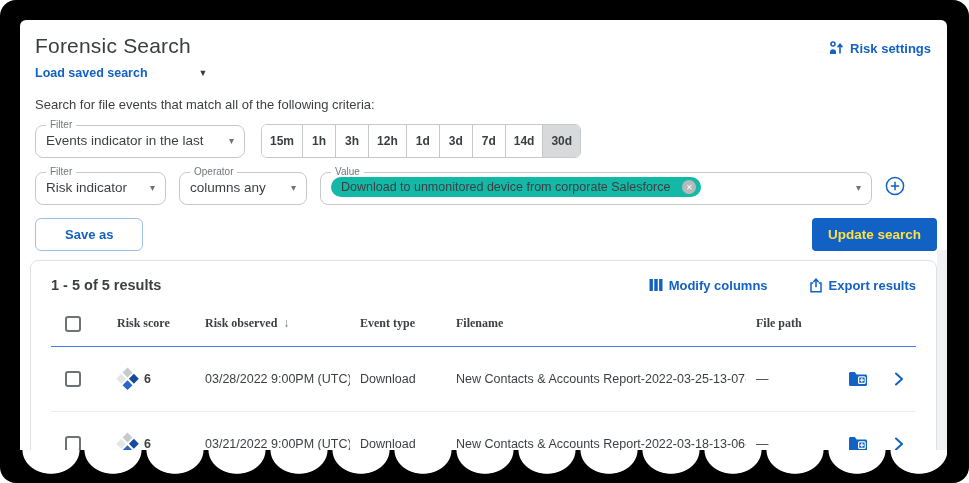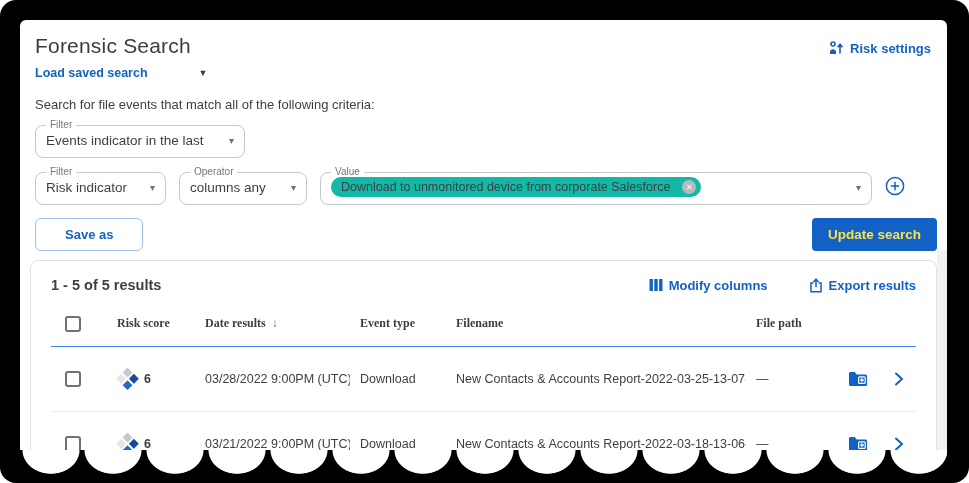--- a/index.html
+++ b/index.html
@@ -143,20 +143,31 @@
 
   <div class="instruction">Search for file events that match all of the following criteria:</div>
 
   <div class="filters-row">
     <fieldset class="f-time">
       <legend>Filter</legend>
       <span class="field-value">Events indicator in the last</span>
       <span class="field-caret">▾</span>
     </fieldset>
 
+    <div class="time-group">
+      <button class="time-btn">15m</button>
+      <button class="time-btn">1h</button>
+      <button class="time-btn">3h</button>
+      <button class="time-btn">12h</button>
+      <button class="time-btn">1d</button>
+      <button class="time-btn">3d</button>
+      <button class="time-btn">7d</button>
+      <button class="time-btn">14d</button>
+      <button class="time-btn selected">30d</button>
+    </div>
   </div>
 
   <div class="filters-row2">
     <fieldset class="f-indicator">
       <legend>Filter</legend>
       <span class="field-value">Risk indicator</span>
       <span class="field-caret">▾</span>
     </fieldset>
 
     <fieldset class="f-operator">
@@ -214,21 +225,21 @@
         </a>
       </div>
     </div>
 
     <div class="trow thead">
       <div class="th cell-check">
         <div class="checkbox"></div>
       </div>
       <div class="th">Risk score</div>
       <div class="th">
-        <span>Date results</span><span class="sort-arrow">↓</span>
+        <span>Risk observed</span><span class="sort-arrow">↓</span>
       </div>
       <div class="th">Event type</div>
       <div class="th">Filename</div>
       <div class="th">File path</div>
       <div class="th"></div>
     </div>
 
     <div class="trow drow">
       <div class="td cell-check">
         <div class="checkbox"></div>

